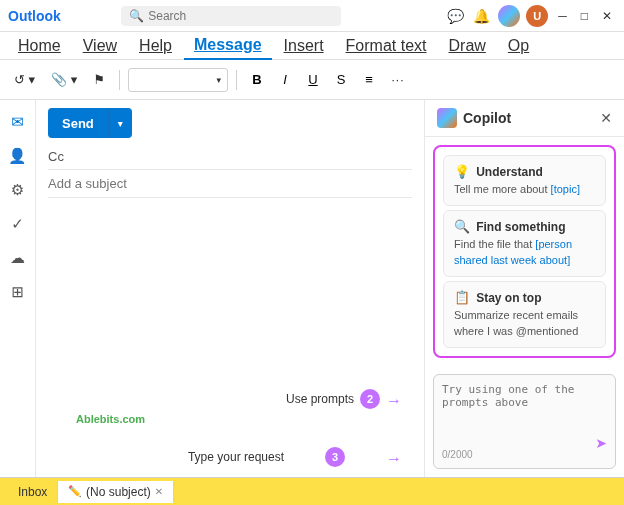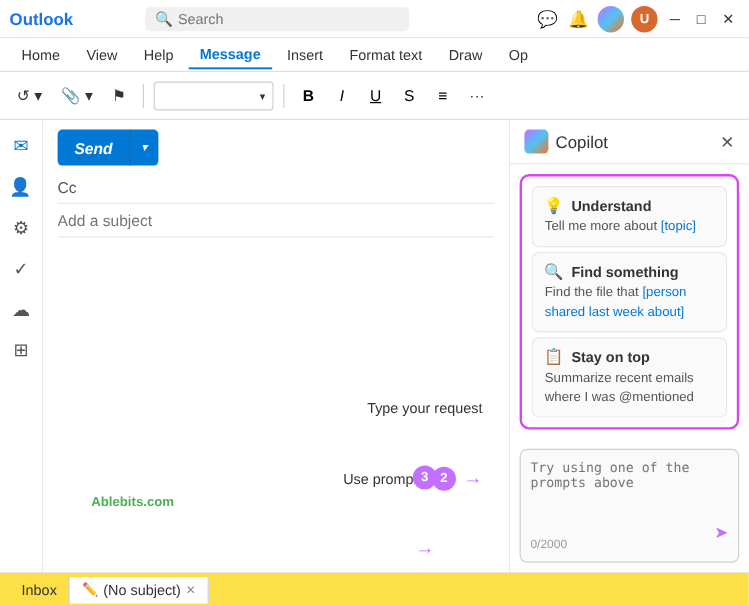--- a/index.html
+++ b/index.html
@@ -69,24 +69,25 @@
       height: 28px;
       background: #fff;
       display: flex;
       align-items: center;
       padding: 0 8px;
       border-bottom: 1px solid #e0e0e0;
       gap: 2px;
     }
     .ribbon-tab {
       padding: 4px 10px;
-      font-size: 12px;
+      font-size: 16px;
       color: #333;
       cursor: pointer;
       border-radius: 4px 4px 0 0;
+      text-decoration: underline;
     }
     .ribbon-tab.active {
       color: #0078d4;
       border-bottom: 2px solid #0078d4;
       font-weight: 600;
     }
 
     .ribbon-toolbar {
       height: 40px;
       background: #fff;
@@ -150,21 +151,20 @@
       padding: 8px 12px;
       position: relative;
     }
     .compose-header {
       display: flex; align-items: center; gap: 8px; margin-bottom: 6px;
     }
     .send-btn-group {
       display: flex; align-items: center;
       background: #0078d4; border-radius: 4px; height: 30px;
       cursor: pointer;
-      font-style: italic;
     }
     .send-btn {
       color: #fff; font-size: 13px; font-weight: 600;
       padding: 0 14px; cursor: pointer;
     }
     .send-dropdown {
       width: 24px; height: 30px;
       border-left: 1px solid #106ebe;
       display: flex; align-items: center; justify-content: center;
       color: #fff; cursor: pointer; font-size: 10px;
@@ -226,21 +226,21 @@
       display: flex; align-items: center; padding: 8px 12px;
       border-bottom: 1px solid #e8e8e8;
       gap: 6px;
     }
     .copilot-logo {
       width: 20px; height: 20px;
       background: linear-gradient(135deg, #c36fff, #4fc3f7, #f97316);
       border-radius: 4px;
     }
     .copilot-title {
-      font-size: 14px; font-weight: 400; color: #333; flex: 1;
+      font-size: 14px; font-weight: 700; color: #333; flex: 1;
     }
     .close-icon {
       cursor: pointer; color: #555; font-size: 14px;
     }
 
     
     .prompts-section {
       padding: 8px;
       border: 2px solid #d946ef;
       border-radius: 8px;
@@ -400,21 +400,21 @@
       <input class="subject-input" type="text" placeholder="Add a subject" style="">
     </div>
     <div class="compose-body">
 
       <div class="annotation" style="bottom: 60px; right: 10px; flex-direction: row;">
         <span>Use prompts</span>
         <div class="annotation-circle">2</div>
         <span class="annotation-arrow">→</span>
       </div>
 
-      <div class="annotation" style="bottom: 2px; right: 10px; flex-direction: column; gap: 41px;">
+      <div class="annotation" style="bottom: 2px; right: 10px; flex-direction: row; gap: 41px;">
         <span>Type your request</span>
         <div class="annotation-circle">3</div>
         <span class="annotation-arrow">→</span>
       </div>
     </div>
 
     <div class="watermark">Ablebits.com</div>
   </div>
 
   <div class="copilot-panel">

